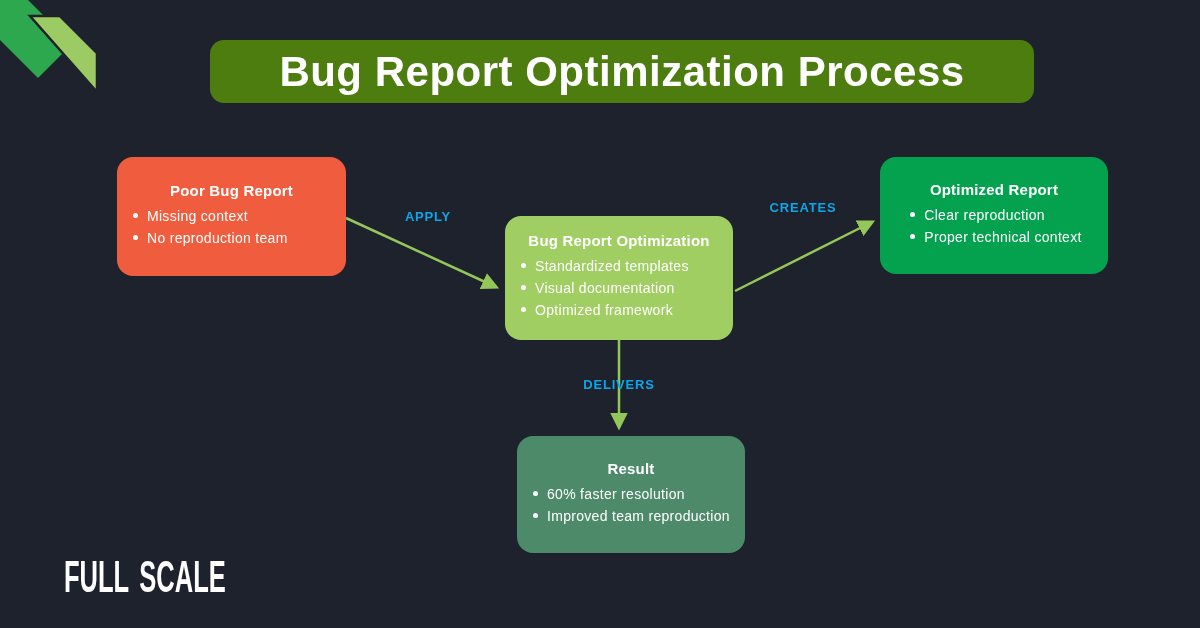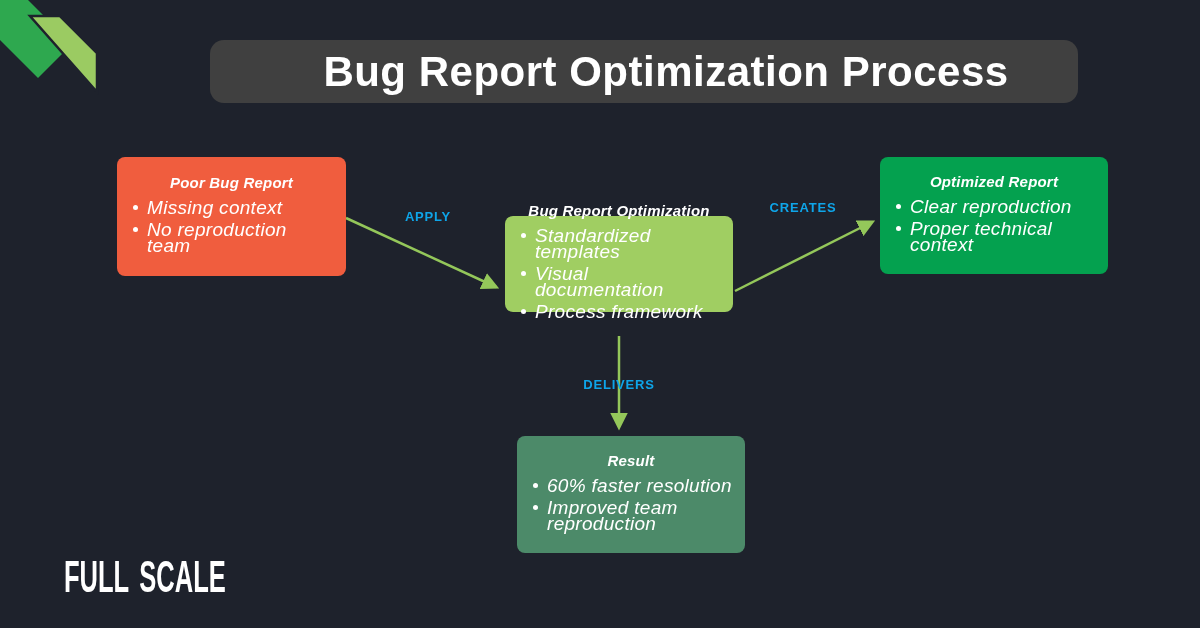--- a/index.html
+++ b/index.html
@@ -11,50 +11,50 @@
     font-family:"Liberation Sans", sans-serif;
     color:#ffffff;
   }
 
   
   .ribbon { position:absolute; left:0; top:0; }
 
   
   .banner {
     position:absolute; left:210px; top:40px; width:824px; height:63px;
-    background:#404040; border-radius:14px;
-    display:flex; align-items:center; justify-content:center;padding-left:44px;
+    background:#4d7c0f; border-radius:14px;
+    display:flex; align-items:center; justify-content:center;
   }
   .banner span {
     font-size:42px; font-weight:800; letter-spacing:0.5px; color:#fff;
     white-space:nowrap;
   }
 
   
   .node {
-    position:absolute; border-radius:8px;
-    display:flex; flex-direction:column; justify-content:center;font-style:italic;
+    position:absolute; border-radius:16px;
+    display:flex; flex-direction:column; justify-content:center;
   }
   .node-title {
     text-align:center; font-size:15px; font-weight:700;
     letter-spacing:0.2px; margin:0 8px;
   }
   .node ul {
     list-style:none; margin:9px 0 0; padding:0 12px 0 30px;
   }
   .node li {
-    position:relative; font-size:19px; letter-spacing:0.3px;
+    position:relative; font-size:14px; letter-spacing:0.3px;
     line-height:16px; margin-bottom:6px;
   }
   .node li::before {
     content:""; position:absolute; left:-14px; top:5px;
     width:5px; height:5px; border-radius:50%; background:#fff;
   }
   .node-poor        { left:117px; top:157px; width:229px; height:119px; background:#F05D3E; }
-  .node-optimization{ left:505px; top:216px; width:228px; height:96px; background:#A0CE62; }
+  .node-optimization{ left:505px; top:216px; width:228px; height:124px; background:#A0CE62; }
   .node-optimized   { left:880px; top:157px; width:228px; height:117px; background:#04A14F;align-items:center; }
   .node-result      { left:505px; top:436px; width:228px; height:117px; background:#4C8A69;margin-left:12px; }
 
   
   .edges { position:absolute; left:0; top:0; pointer-events:none; }
 
   
   .edge-label {
     position:absolute; font-size:13px; font-weight:800;
     letter-spacing:0.8px; color:#0ea5e9; text-align:center; line-height:16px;
@@ -102,21 +102,21 @@
       <li>Missing context</li>
       <li>No reproduction team</li>
     </ul>
   </div>
 
   <div class="node node-optimization">
     <div class="node-title">Bug Report Optimization</div>
     <ul>
       <li>Standardized templates</li>
       <li>Visual documentation</li>
-      <li>Process framework</li>
+      <li>Optimized framework</li>
     </ul>
   </div>
 
   <div class="node node-optimized">
     <div class="node-title">Optimized Report</div>
     <ul>
       <li>Clear reproduction</li>
       <li>Proper technical context</li>
     </ul>
   </div>

